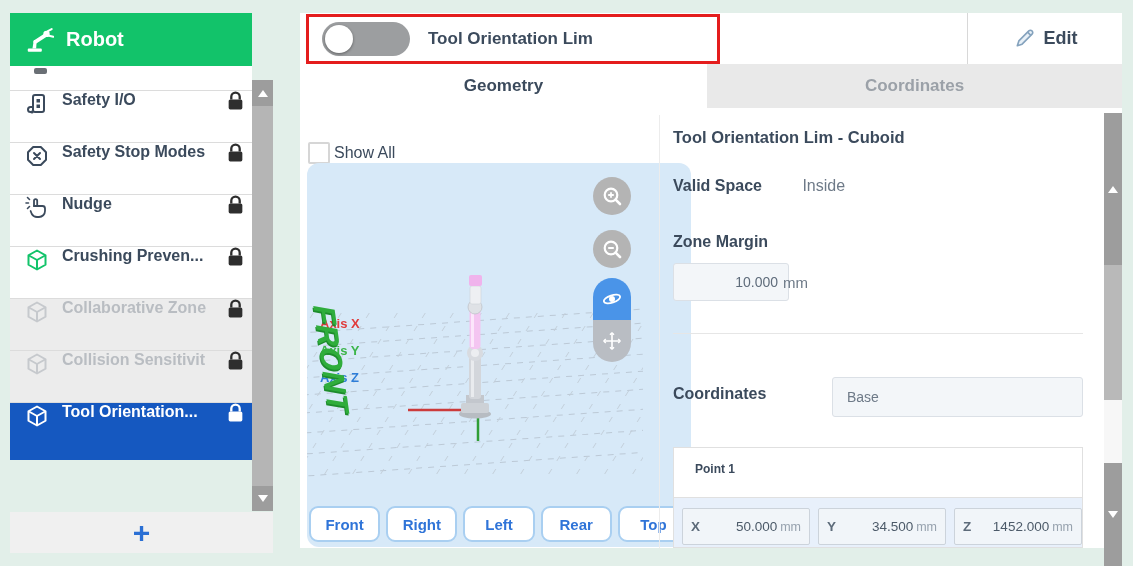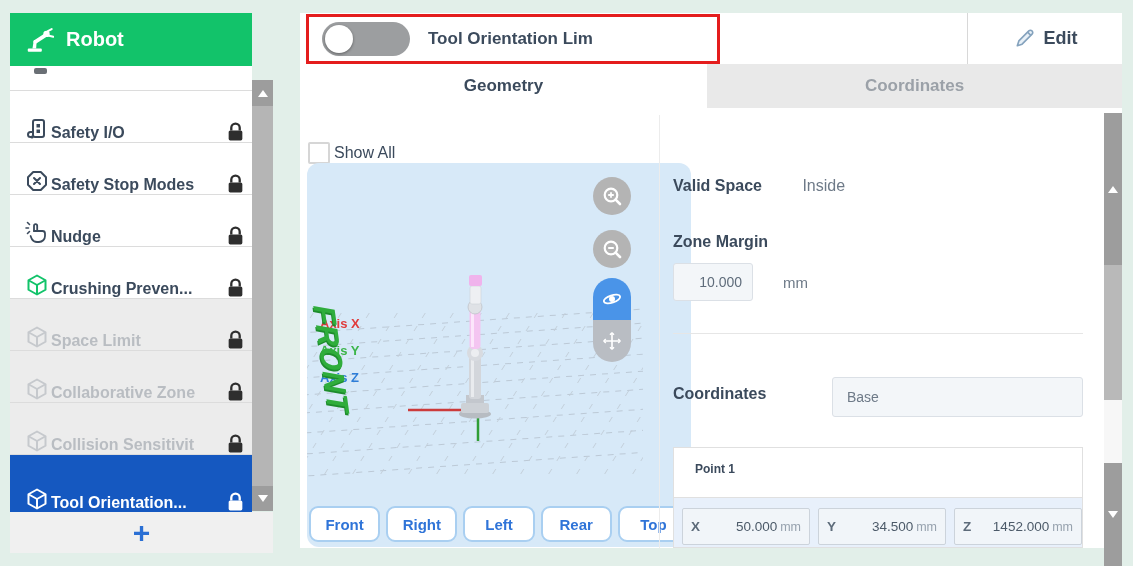--- a/index.html
+++ b/index.html
@@ -6,22 +6,22 @@
   .screen{position:relative;width:1133px;height:566px;background:#e2efe9;overflow:hidden;
           font-family:"Liberation Sans",sans-serif;color:#3b4a5c;}
 
   
   .sb-header{position:absolute;left:10px;top:13px;width:242px;height:53px;background:#12c36a;
              display:flex;align-items:center;gap:12px;padding-left:14px;box-sizing:border-box;}
   .sb-title{color:#fff;font-size:20px;font-weight:bold;}
   .nav-list{position:absolute;left:10px;top:66px;width:242px;}
   .partial-row{height:24px;background:#fff;border-bottom:1px solid #dcdcdc;position:relative;}
   .sliver{position:absolute;left:24px;top:2px;width:13px;height:6px;background:#6a6f75;border-radius:2px;}
-  .nav-item{height:51px;background:#fff;border-bottom:1px solid #dcdcdc;display:flex;align-items:flex-end;
-            gap:1px;padding:0 8px 0 14px;font-size:16px;font-weight:bold;color:#3b4a5c;}
+  .nav-item{height:51px;background:#fff;border-bottom:1px solid #dcdcdc;display:flex;align-items:flex-start;
+            gap:12px;padding:0 8px 0 14px;font-size:16px;font-weight:bold;color:#3b4a5c;}
   .nav-item.disabled{background:#ececec;color:#b9bdc2;}
   .nav-item.selected{height:57px;background:#1558c0;color:#fff;border-bottom:none;}
   .nav-icon{width:26px;height:26px;flex:none;color:#3b4a5c;display:flex;align-items:center;justify-content:center;}
   .nav-item.disabled .nav-icon{color:#c6c9cd;}
   .nav-item.selected .nav-icon{color:#fff;}
   .nav-icon.green-cube{color:#12c36a;}
   .nav-label{flex:1;overflow:hidden;white-space:nowrap;}
   .nav-lock{margin-left:auto;flex:none;color:#2e2e2e;display:flex;}
   .nav-item.selected .nav-lock{color:#fff;}
   .add-row{position:absolute;left:10px;top:512px;width:263px;height:41px;background:#f0f0f0;
@@ -79,21 +79,21 @@
         font-size:15px;font-weight:bold;display:flex;align-items:center;justify-content:center;box-sizing:border-box;}
 
   .vdivider{position:absolute;left:359px;top:102px;width:1px;height:433px;background:#ececec;}
 
   
   .prop-title{position:absolute;left:373px;top:115px;font-size:16.5px;font-weight:bold;}
   .valid-row{position:absolute;left:373px;top:164px;font-size:16px;}
   .valid-row .lbl{font-weight:bold;margin-right:36px;}
   .valid-row .val{color:#6e7a88;}
   .zone-label{position:absolute;left:373px;top:220px;font-size:16px;font-weight:bold;}
-  .zone-input{position:absolute;left:373px;top:250px;width:80px;height:38px;background:#f3f6f9;
+  .zone-input{position:absolute;left:373px;top:250px;width:116px;height:38px;background:#f3f6f9;
               border:1px solid #dbe0e6;border-radius:3px;box-sizing:border-box;font-size:14px;color:#5f6c7b;
               display:flex;align-items:center;justify-content:flex-end;padding-right:10px;}
   .zone-unit{position:absolute;left:483px;top:250px;height:38px;display:flex;align-items:center;
              font-size:15px;color:#6e7a88;}
   .hr{position:absolute;left:373px;top:320px;width:410px;height:1px;background:#e6e6e6;}
   .coord-label{position:absolute;left:373px;top:372px;font-size:16px;font-weight:bold;}
   .coord-field{position:absolute;left:532px;top:364px;width:251px;height:40px;background:#f3f6f9;
                border:1px solid #dbe0e6;border-radius:3px;box-sizing:border-box;font-size:14px;color:#6e7a88;
                display:flex;align-items:center;padding-left:14px;}
   .point-card{position:absolute;left:373px;top:434px;width:410px;height:101px;border:1px solid #e0e0e0;
@@ -199,35 +199,20 @@
       </span>
       <span class="nav-label">Crushing Preven...</span>
       <span class="nav-lock">
         <svg width="17" height="20" viewBox="0 0 16 19">
           <path d="M4 8 V5.5 a4 4 0 0 1 8 0 V8" stroke="currentColor" stroke-width="2.2" fill="none"></path>
           <rect x="1.5" y="8" width="13" height="9.5" rx="1.5" fill="currentColor"></rect>
         </svg>
       </span>
     </div>
 
-    <div class="nav-item disabled">
-      <span class="nav-icon">
-        <svg width="24" height="24" viewBox="0 0 24 24" fill="none" stroke="currentColor" stroke-width="2" stroke-linejoin="round">
-          <path d="M12 2.5 L20.5 7.25 V16.75 L12 21.5 L3.5 16.75 V7.25 Z"></path>
-          <path d="M3.5 7.25 L12 12 L20.5 7.25 M12 12 V21.5"></path>
-        </svg>
-      </span>
-      <span class="nav-label">Space Limit</span>
-      <span class="nav-lock">
-        <svg width="17" height="20" viewBox="0 0 16 19">
-          <path d="M4 8 V5.5 a4 4 0 0 1 8 0 V8" stroke="currentColor" stroke-width="2.2" fill="none"></path>
-          <rect x="1.5" y="8" width="13" height="9.5" rx="1.5" fill="currentColor"></rect>
-        </svg>
-      </span>
-    </div>
 
     <div class="nav-item disabled">
       <span class="nav-icon">
         <svg width="24" height="24" viewBox="0 0 24 24" fill="none" stroke="currentColor" stroke-width="2" stroke-linejoin="round">
           <path d="M12 2.5 L20.5 7.25 V16.75 L12 21.5 L3.5 16.75 V7.25 Z"></path>
           <path d="M3.5 7.25 L12 12 L20.5 7.25 M12 12 V21.5"></path>
         </svg>
       </span>
       <span class="nav-label">Collaborative Zone</span>
       <span class="nav-lock">
@@ -407,20 +392,21 @@
         <div class="vbtn">Front</div>
         <div class="vbtn">Right</div>
         <div class="vbtn">Left</div>
         <div class="vbtn">Rear</div>
         <div class="vbtn">Top</div>
       </div>
     </div>
 
     <div class="vdivider"></div>
 
+    <div class="prop-title">Tool Orientation Lim - Cuboid</div>
 
     <div class="valid-row">
       <span class="lbl">Valid Space</span>
       <span class="val">Inside</span>
     </div>
 
     <div class="zone-label">Zone Margin</div>
     <div class="zone-input">10.000</div>
     <div class="zone-unit">mm</div>
 

